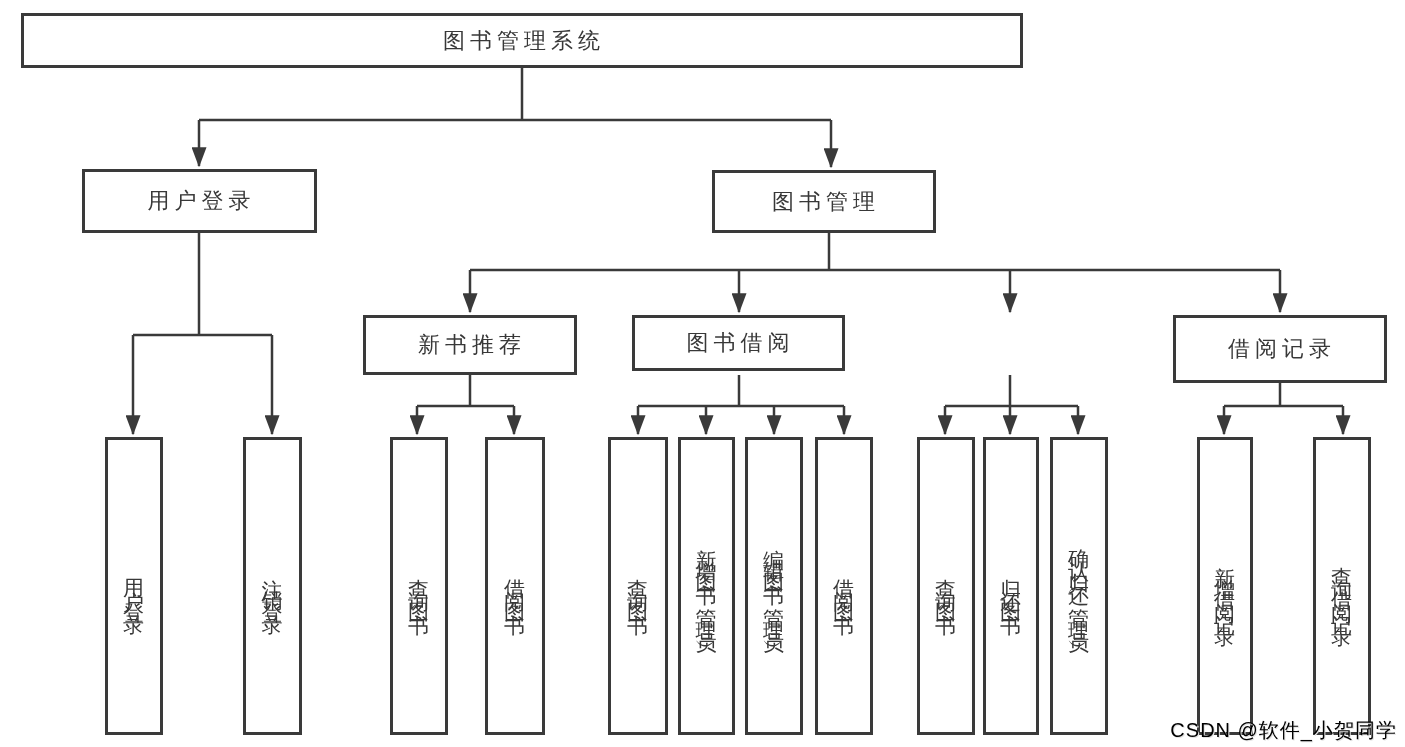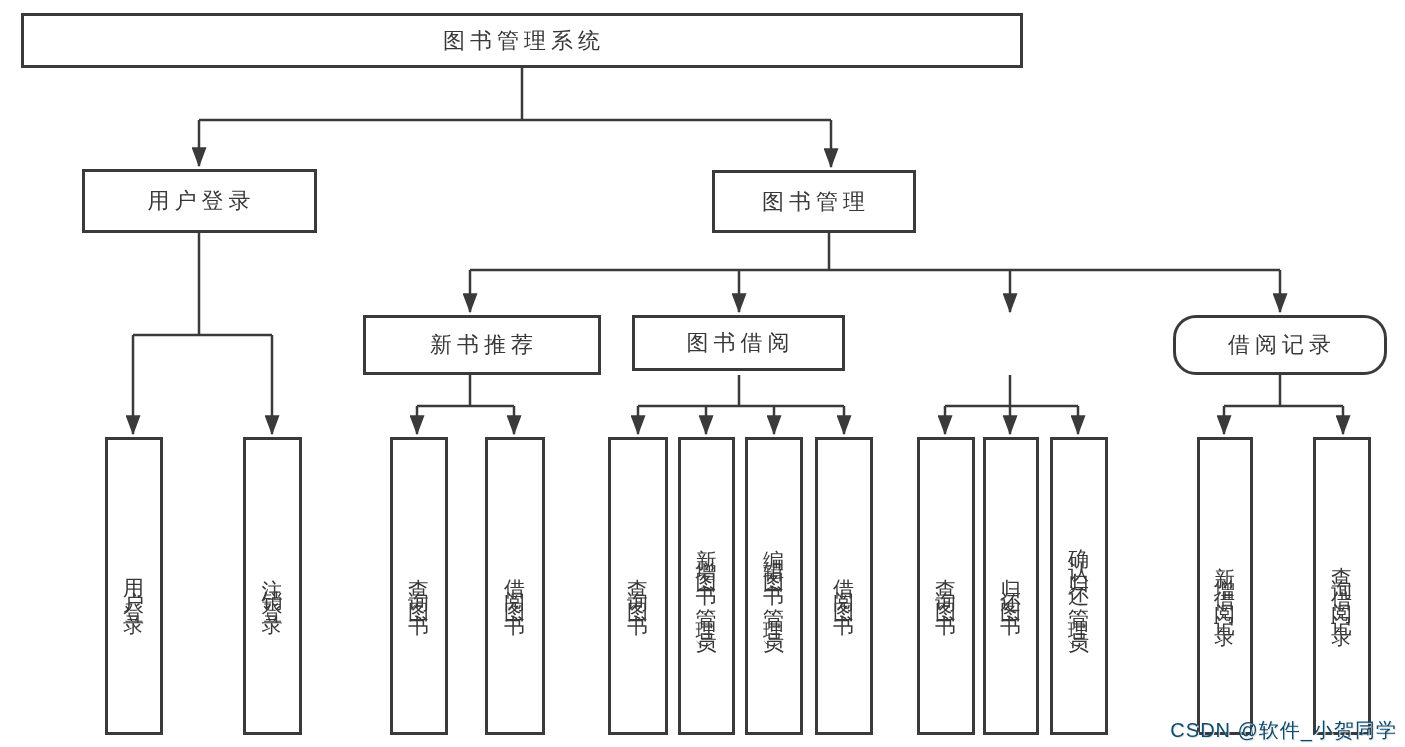--- a/index.html
+++ b/index.html
@@ -25,43 +25,43 @@
     writing-mode:vertical-rl;
     text-orientation:mixed;
     font-size:21px;
     letter-spacing:12px;
     line-height:1;
     white-space:nowrap;
   }
   
   #n-root            { left:21px;   top:13px;  width:1002px; height:55px; }
   #n-user-login      { left:82px;   top:169px; width:235px;  height:64px; }
-  #n-book-mgmt       { left:712px;  top:170px; width:204px;  height:63px; }
-  #n-new-book-rec    { left:363px;  top:315px; width:238px;  height:60px; }
+  #n-book-mgmt       { left:712px;  top:170px; width:224px;  height:63px; }
+  #n-new-book-rec    { left:363px;  top:315px; width:214px;  height:60px; }
   #n-book-borrow     { left:632px;  top:315px; width:213px;  height:56px; }
   #n-current-borrow  { left:902px;  top:315px; width:215px;  height:60px; }
-  #n-borrow-record   { left:1173px; top:315px; width:214px;  height:60px;border-radius:23px; }
+  #n-borrow-record   { left:1173px; top:315px; width:214px;  height:68px; }
   
   .leaf { top:437px; height:298px; }
   #l-user-login      { left:105px;  width:58px; }
   #l-logout          { left:243px;  width:59px; }
   #l-query-book-1    { left:390px;  width:58px; }
   #l-borrow-book-1   { left:485px;  width:60px; }
   #l-query-book-2    { left:608px;  width:60px; }
   #l-add-book        { left:678px;  width:57px; }
   #l-edit-book       { left:745px;  width:58px; }
   #l-borrow-book-2   { left:815px;  width:58px; }
   #l-query-book-3    { left:917px;  width:58px; }
   #l-return-book     { left:983px;  width:56px; }
   #l-confirm-return  { left:1050px; width:58px; }
   #l-add-record      { left:1197px; width:56px; }
   #l-query-record    { left:1313px; width:58px; }
   #watermark {
     position:absolute; right:8px; bottom:3px;
-    font-size:20px; color:#0c4a6e; letter-spacing:1px;
+    font-size:20px; color:#000000; letter-spacing:1px;
     text-shadow:1px 1px 0 #e3e3e3;
     white-space:nowrap;
   }
 </style>
 </head>
 <body>
 
 <div id="stage">
 
   <svg id="wires" viewBox="0 0 1405 747" xmlns="http://www.w3.org/2000/svg">

